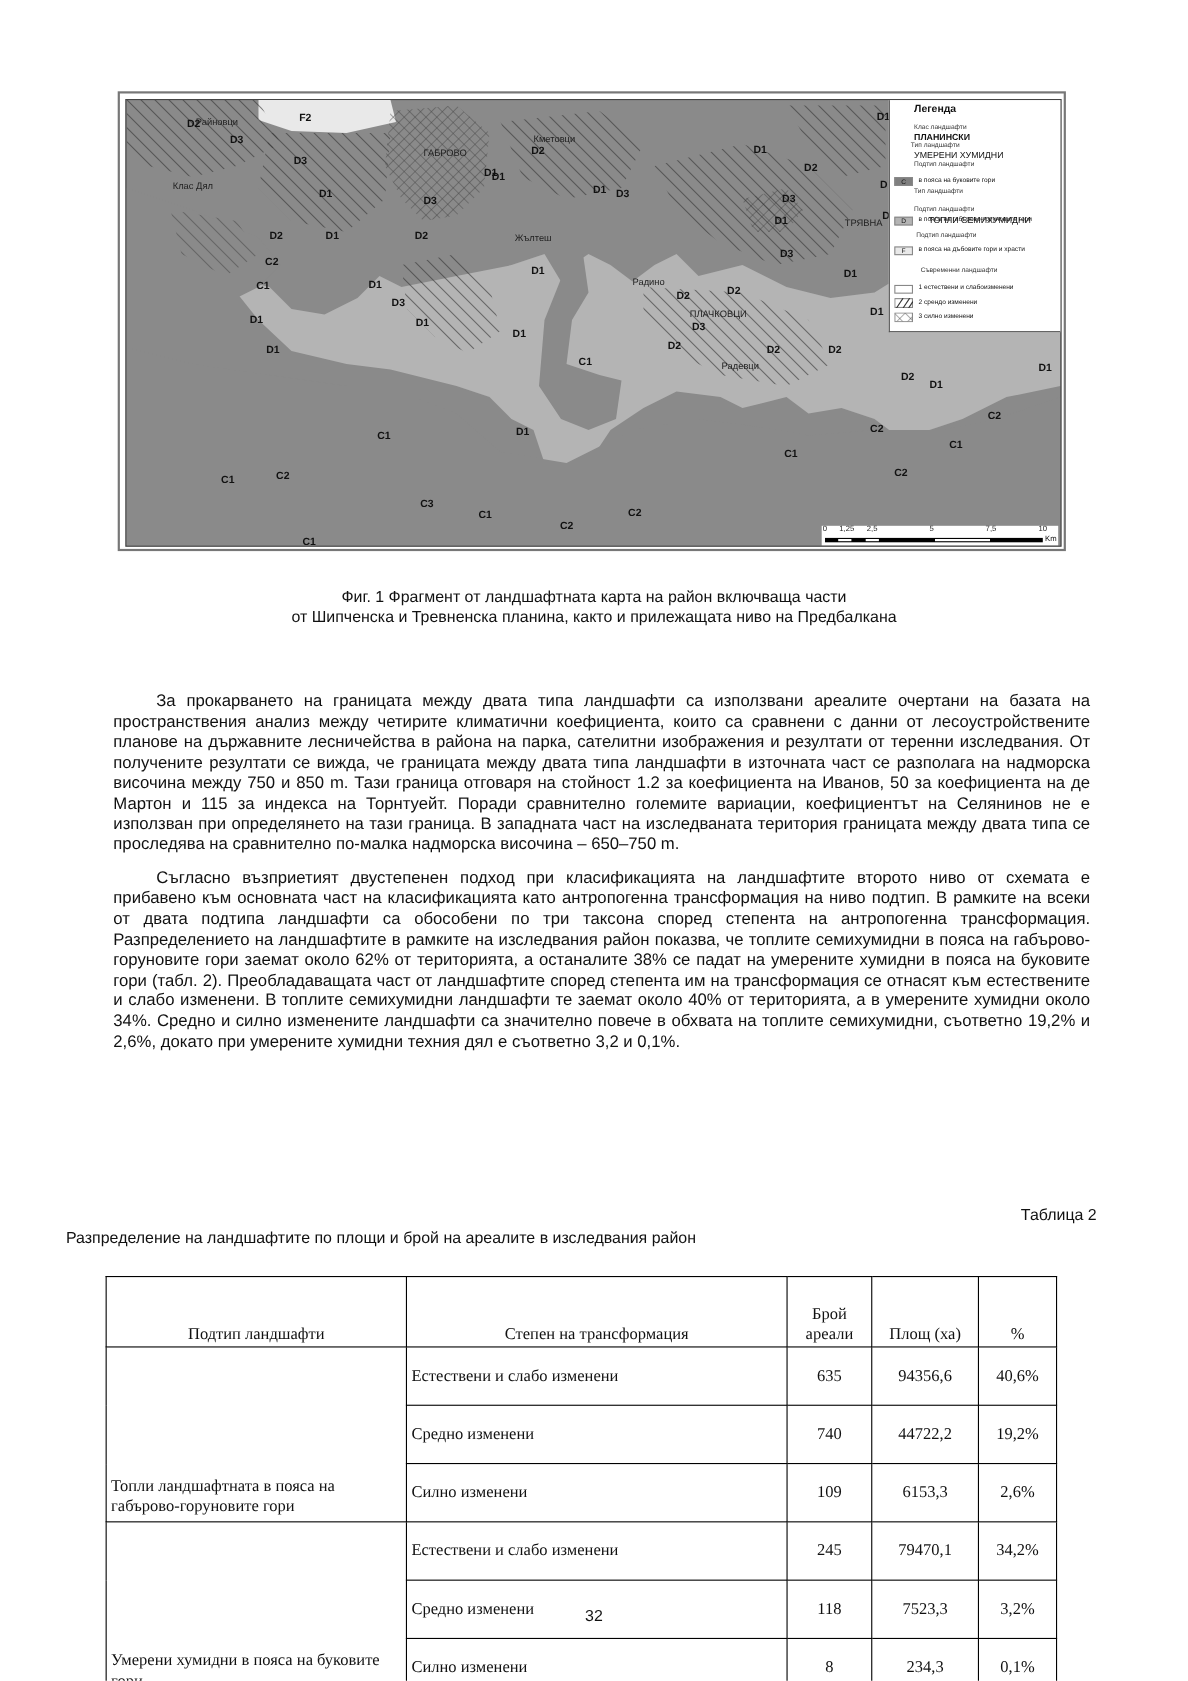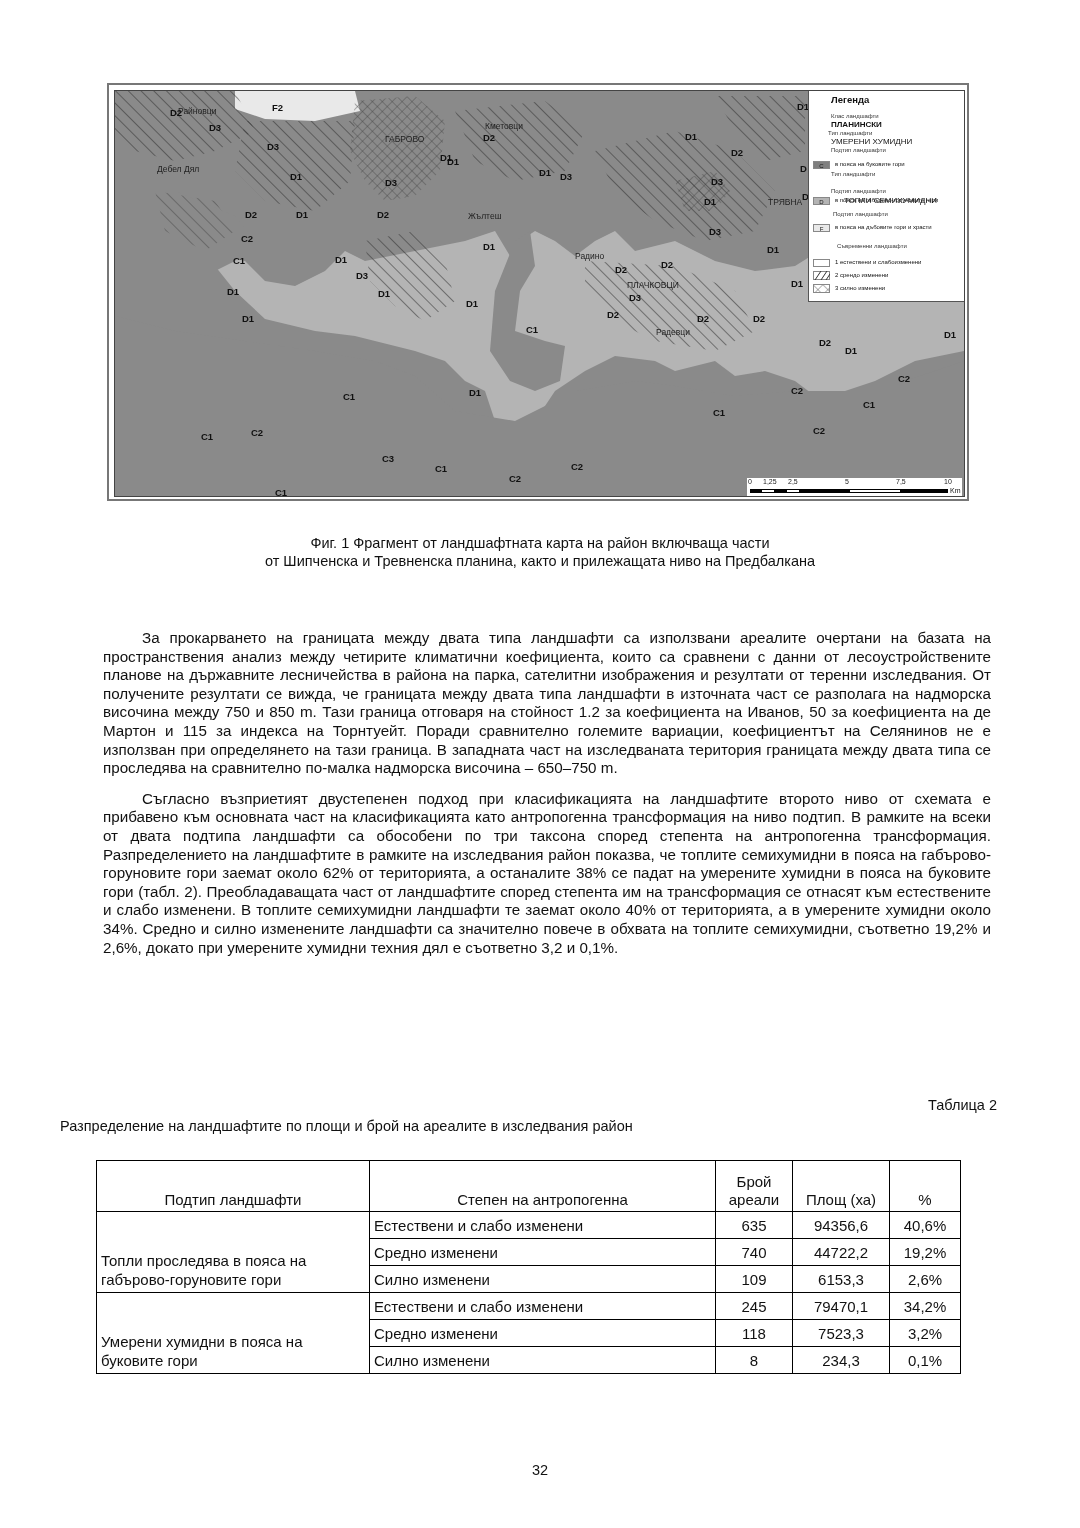--- a/index.html
+++ b/index.html
@@ -20,21 +20,21 @@
     .scalebar .tick { position: absolute; top: 0; font-size: 7px; color: #222; }
     .scalebar .bar { position: absolute; left: 3px; top: 11px; width: 198px; height: 4px; background: #000; }
     .scalebar .seg { position: absolute; top: 1px; height: 2px; background: #fff; }
     .scalebar .unit { position: absolute; left: 203px; top: 9px; font-size: 7px; }
     .caption { position: absolute; left: 0; width: 1080px; text-align: center; font-size: 14.5px; line-height: 18px; }
     .para { position: absolute; left: 91px; width: 912px; font-size: 15.2px; line-height: 18.6px; text-align: justify; }
     .para p { margin: 12px; text-indent: 39px; text-align: justify; }
     .table-num { position: absolute; right: 83px; top: 1097px; font-size: 14.5px; }
     .table-title { position: absolute; left: 12px; width: 1080px; top: 1118px; text-align: left; font-size: 14.5px; padding-left: 48px; }
     table.data { position: absolute; left: 96px; top: 1160px; border-collapse: collapse; font-size: 15px; }
-    table.data td, table.data th { border: 1px solid #000; padding: 0 4px; height: 26px; font-weight: normal; }
+    table.data td, table.data th { border: 1px solid #000; padding: 13px 4px; height: 26px; font-weight: normal; font-family: Liberation Serif, serif; }
     table.data th { vertical-align: bottom; text-align: center; line-height: 18px; padding-bottom: 2px; }
     table.data td.num { text-align: center; }
     table.data td.subtype { vertical-align: bottom; line-height: 19px; padding-bottom: 3px; }
     .page-num { position: absolute; left: 0; width: 1080px; top: 1462px; text-align: center; font-size: 14.5px; }
   </style>
 </head>
 <body>
 
 <div class="map-frame">
   <div class="map-inner">
@@ -128,21 +128,21 @@
         <span class="map-label" style="left: 160px; top: 396px;">C1</span>
         <span class="map-label" style="left: 157px; top: 11px;">F2</span>
         <span class="map-label" style="left: 676px; top: 187px;">D1</span>
         <span class="map-label" style="left: 687px; top: 100px;">D</span>
         <span class="map-label" style="left: 685px; top: 72px;">D</span>
       </div>
     <div id="place-labels">
         <span class="place-label" style="left: 63px; top: 15px;">Райновци</span>
         <span class="place-label" style="left: 270px; top: 43px;">ГАБРОВО</span>
         <span class="place-label" style="left: 370px; top: 30px;">Кметовци</span>
-        <span class="place-label" style="left: 42px; top: 73px;">Дебел Дял</span>
+        <span class="place-label" style="left: 42px; top: 73px;">Клас Дял</span>
         <span class="place-label" style="left: 353px; top: 120px;">Жълтеш</span>
         <span class="place-label" style="left: 653px; top: 106px;">ТРЯВНА</span>
         <span class="place-label" style="left: 460px; top: 160px;">Радино</span>
         <span class="place-label" style="left: 512px; top: 189px;">ПЛАЧКОВЦИ</span>
         <span class="place-label" style="left: 541px; top: 236px;">Радевци</span>
       </div>
 
     <div class="legend">
       <div class="lg-title">Легенда</div>
       <div class="lg-small" style="left:22px;top:22px;">Клас ландшафти</div>
@@ -201,29 +201,29 @@
   <p>Съгласно възприетият двустепенен подход при класификацията на ландшафтите второто ниво от схемата е прибавено към основната част на класификацията като антропогенна трансформация на ниво подтип. В рамките на всеки от двата подтипа ландшафти са обособени по три таксона според степента на антропогенна трансформация. Разпределението на ландшафтите в рамките на изследвания район показва, че топлите семихумидни в пояса на габърово-горуновите гори заемат около 62% от територията, а останалите 38% се падат на умерените хумидни в пояса на буковите гори (табл. 2). Преобладаващата част от ландшафтите според степента им на трансформация се отнасят към естествените и слабо изменени. В топлите семихумидни ландшафти те заемат около 40% от територията, а в умерените хумидни около 34%. Средно и силно изменените ландшафти са значително повече в обхвата на топлите семихумидни, съответно 19,2% и 2,6%, докато при умерените хумидни техния дял е съответно 3,2 и 0,1%.</p>
 </div>
 
 <div class="table-num">Таблица 2</div>
 <div class="table-title">Разпределение на ландшафтите по площи и брой на ареалите в изследвания район</div>
 
 <table class="data">
   <thead>
     <tr>
       <th style="width:264px;">Подтип ландшафти</th>
-      <th style="width:337px;">Степен на антропогенна</th>
+      <th style="width:337px;">Степен на трансформация</th>
       <th style="width:68px;height:48px;">Брой ареали</th>
       <th style="width:88px;">Площ (ха)</th>
       <th style="width:62px;">%</th>
     </tr>
   </thead>
   <tbody>
     <tr>
-      <td class="subtype" rowspan="3">Топли проследява в пояса на габърово-горуновите гори</td>
+      <td class="subtype" rowspan="3">Топли ландшафтната в пояса на габърово-горуновите гори</td>
       <td>Естествени и слабо изменени</td>
       <td class="num">635</td>
       <td class="num">94356,6</td>
       <td class="num">40,6%</td>
     </tr>
     <tr>
       <td>Средно изменени</td>
       <td class="num">740</td>
       <td class="num">44722,2</td>
       <td class="num">19,2%</td>

